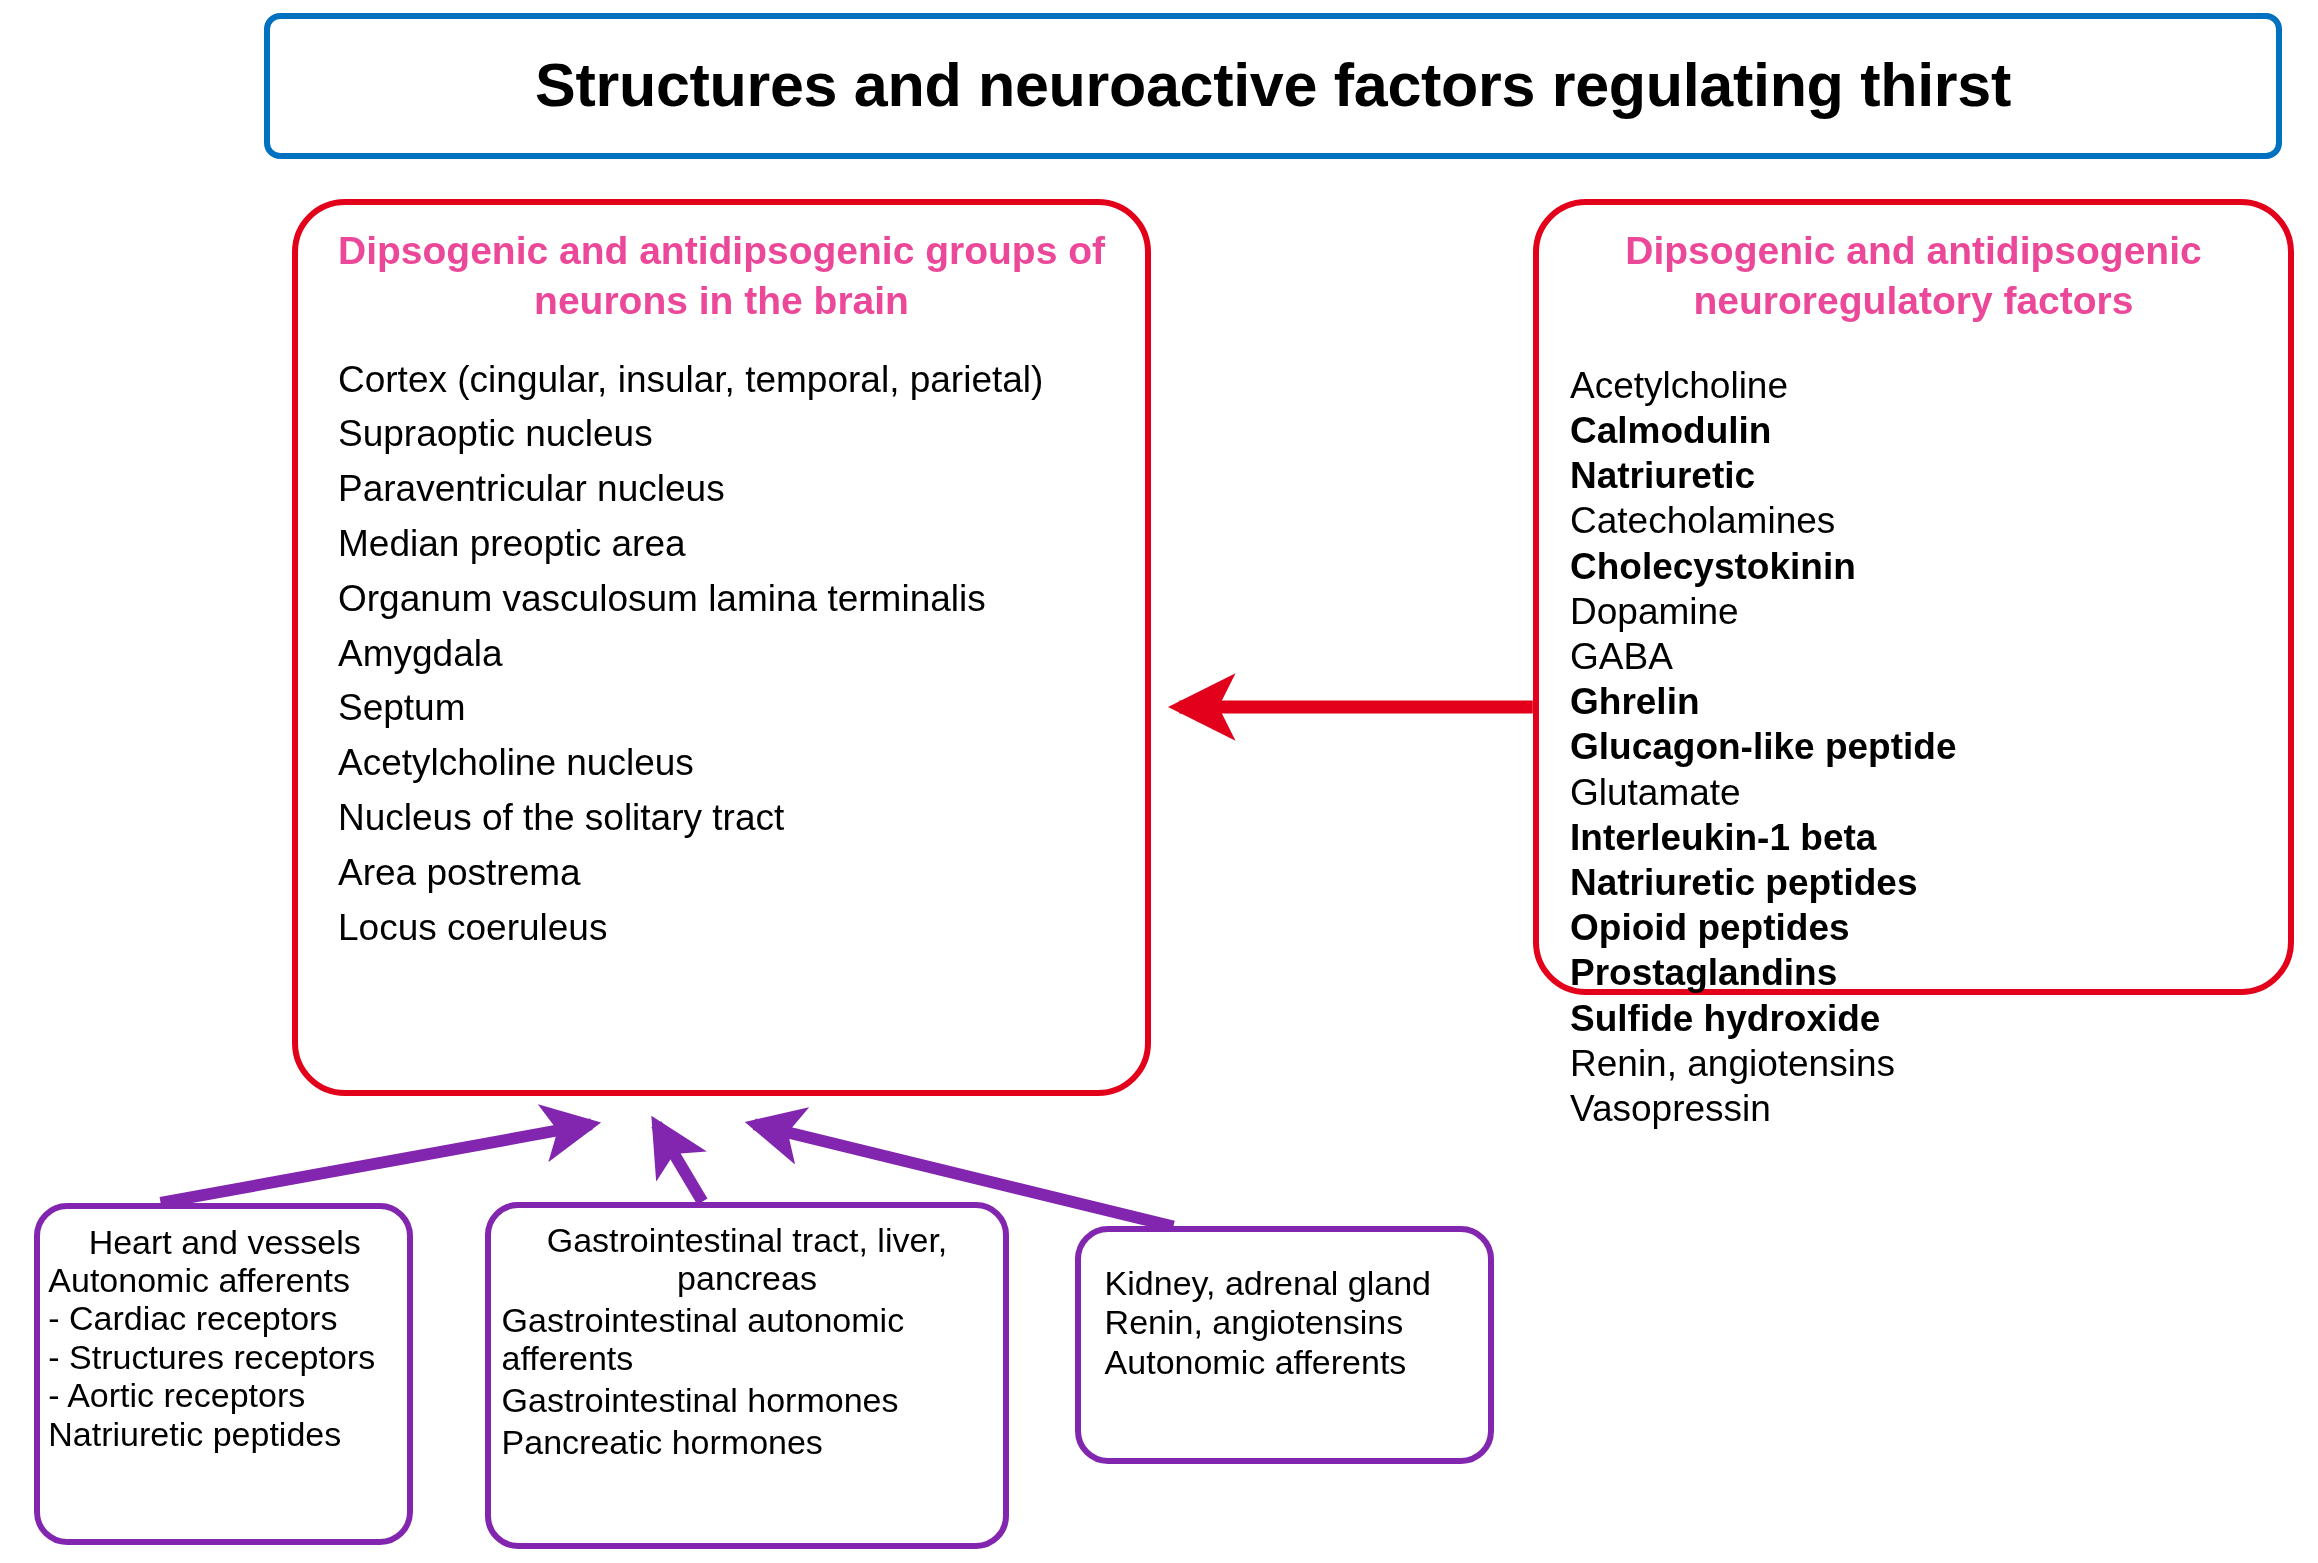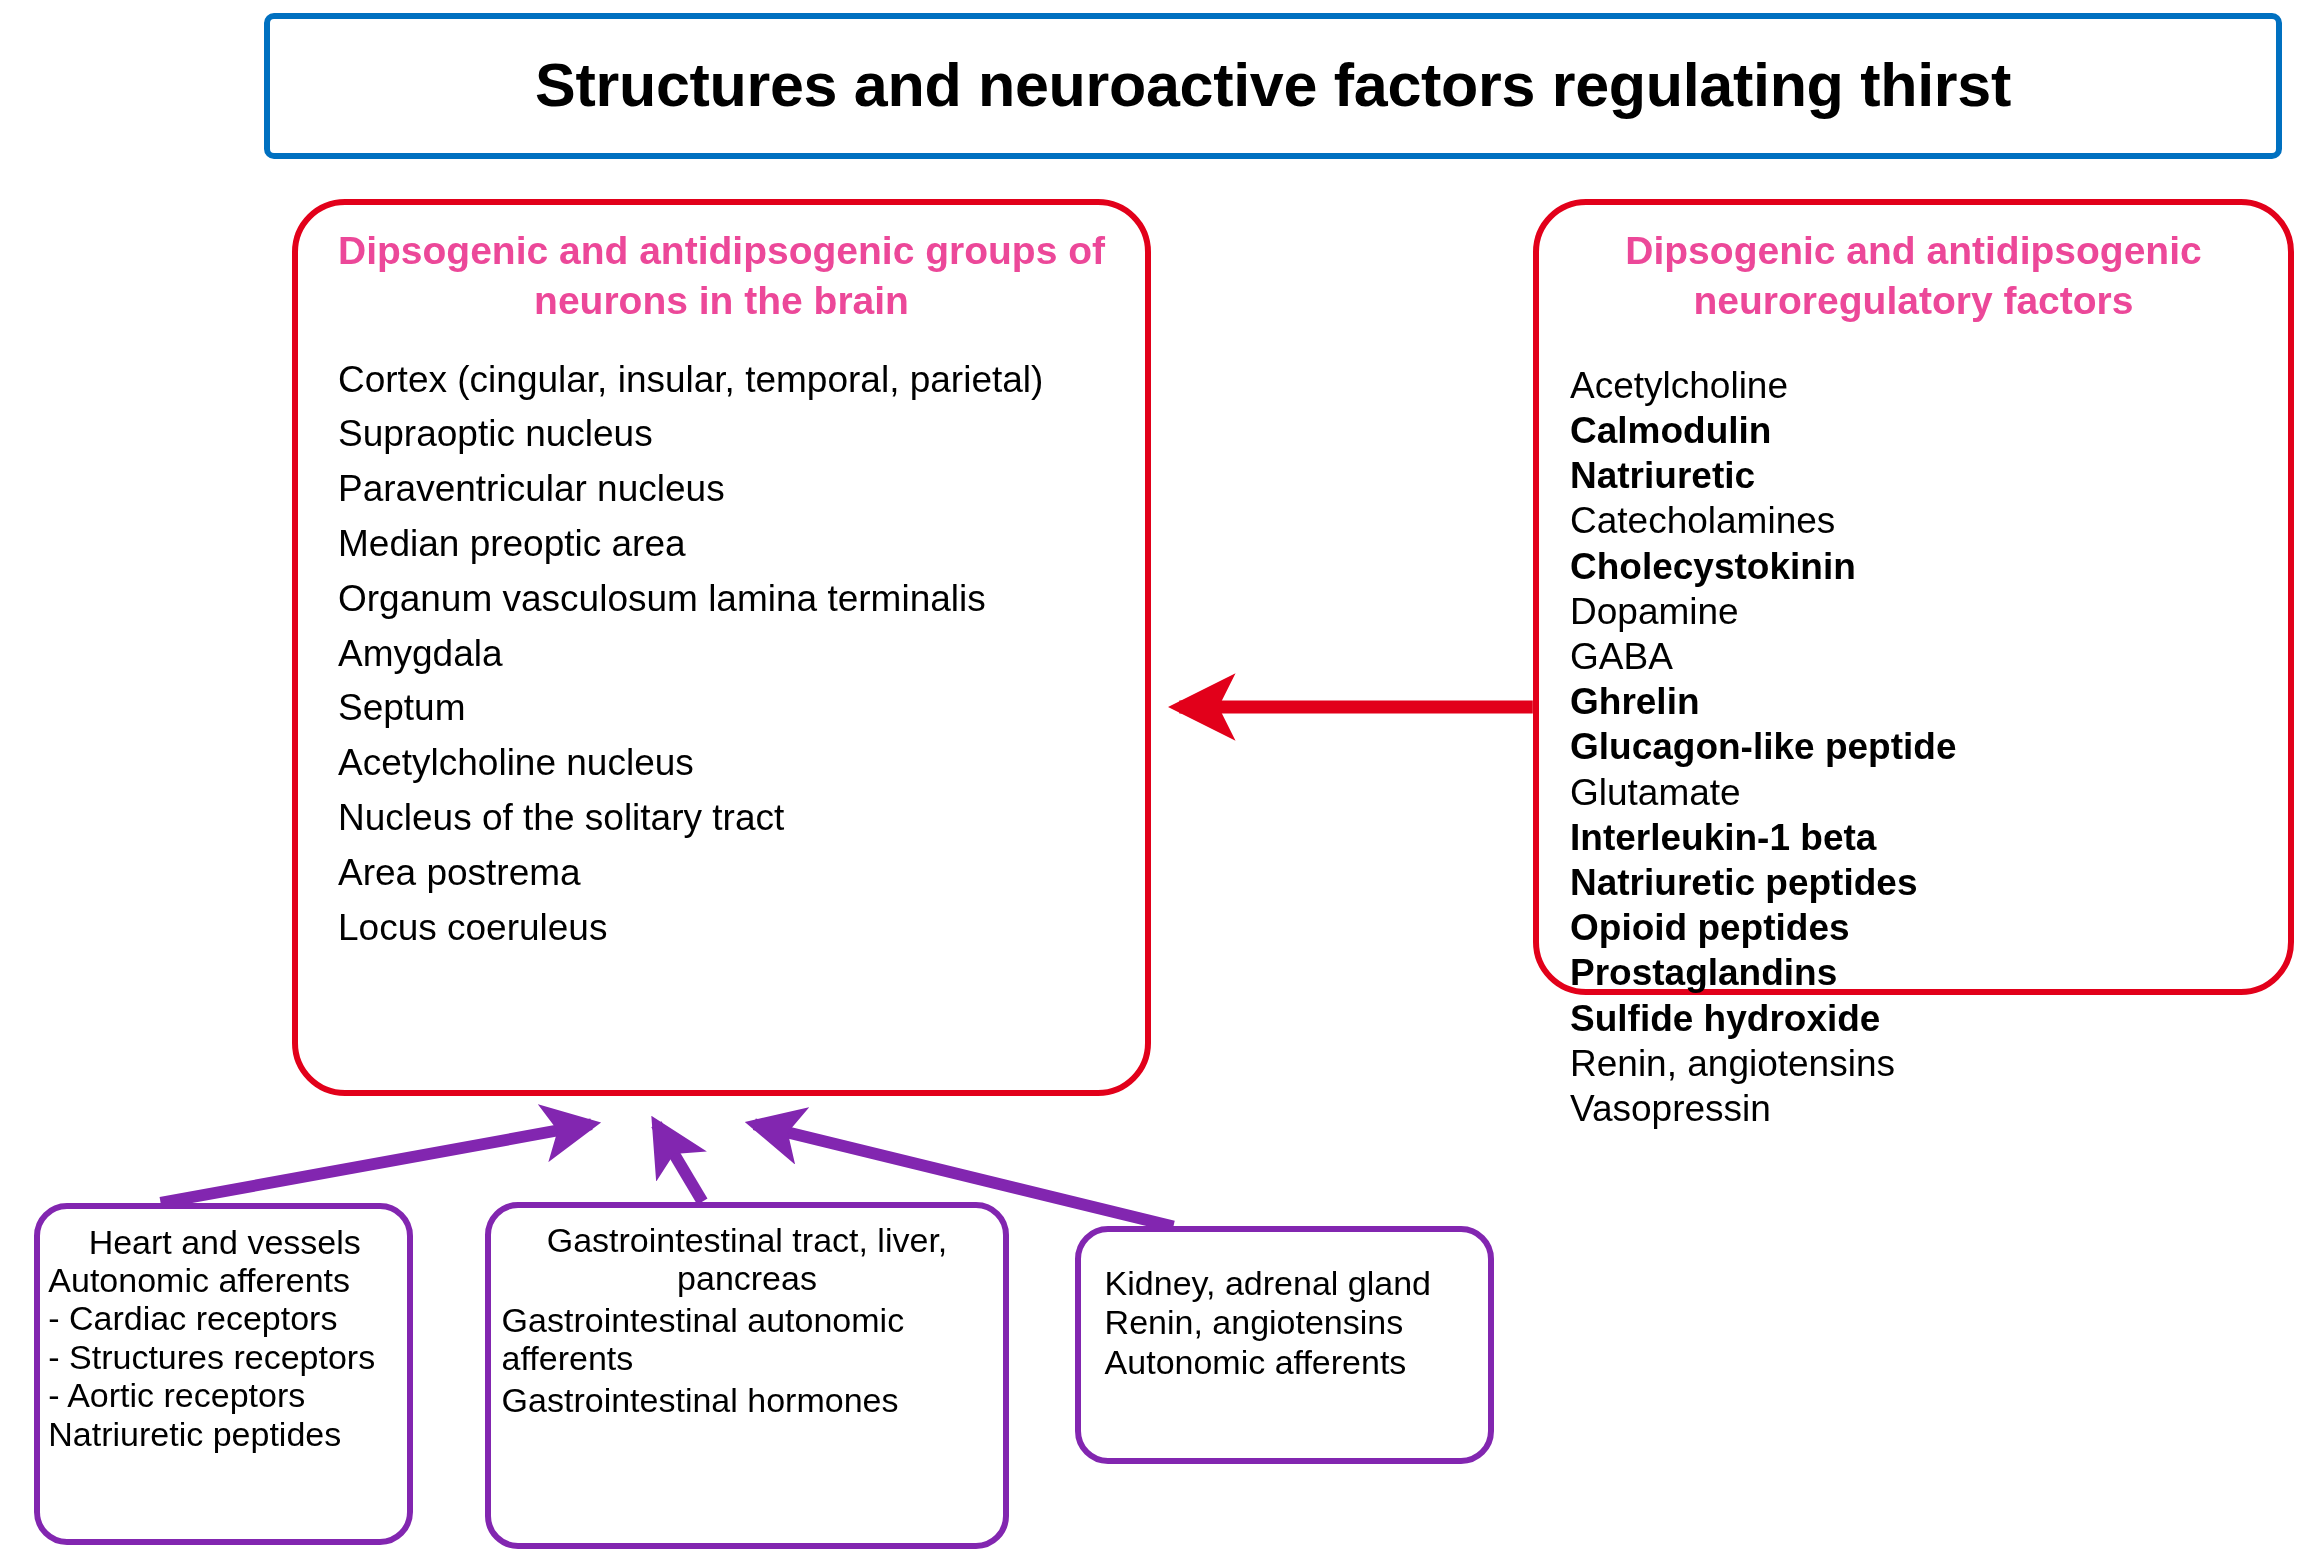--- a/index.html
+++ b/index.html
@@ -28,21 +28,21 @@
 
   
   .title-box {
     position: absolute;
     left: 264px;
     top: 13px;
     width: 2018px;
     height: 146px;
     box-sizing: border-box;
     border: 6.5px solid #0070C0;
-    border-radius: 10px;
+    border-radius: 16px;
     background: #ffffff;
     display: flex;
     align-items: center;
     justify-content: center;
     z-index: 3;
   }
   .title-text {
     font-size: 61px;
     font-weight: bold;
     color: #000000;
@@ -212,20 +212,21 @@
       <div class="organ-line">- Aortic receptors</div>
       <div class="organ-line">Natriuretic peptides</div>
     </div>
   </div>
 
   <div class="panel-purple" id="panel-gi">
     <div class="organ-pad-gi">
       <div class="organ-title">Gastrointestinal tract, liver, pancreas</div>
       <div class="organ-line">Gastrointestinal  autonomic afferents</div>
       <div class="organ-line">Gastrointestinal hormones</div>
+      <div class="organ-line">Pancreatic hormones</div>
     </div>
   </div>
 
   <div class="panel-purple" id="panel-kidney">
     <div class="organ-pad-kidney">
       <div class="organ-line">Kidney, adrenal gland</div>
       <div class="organ-line">Renin, angiotensins</div>
       <div class="organ-line">Autonomic afferents</div>
     </div>
   </div>

